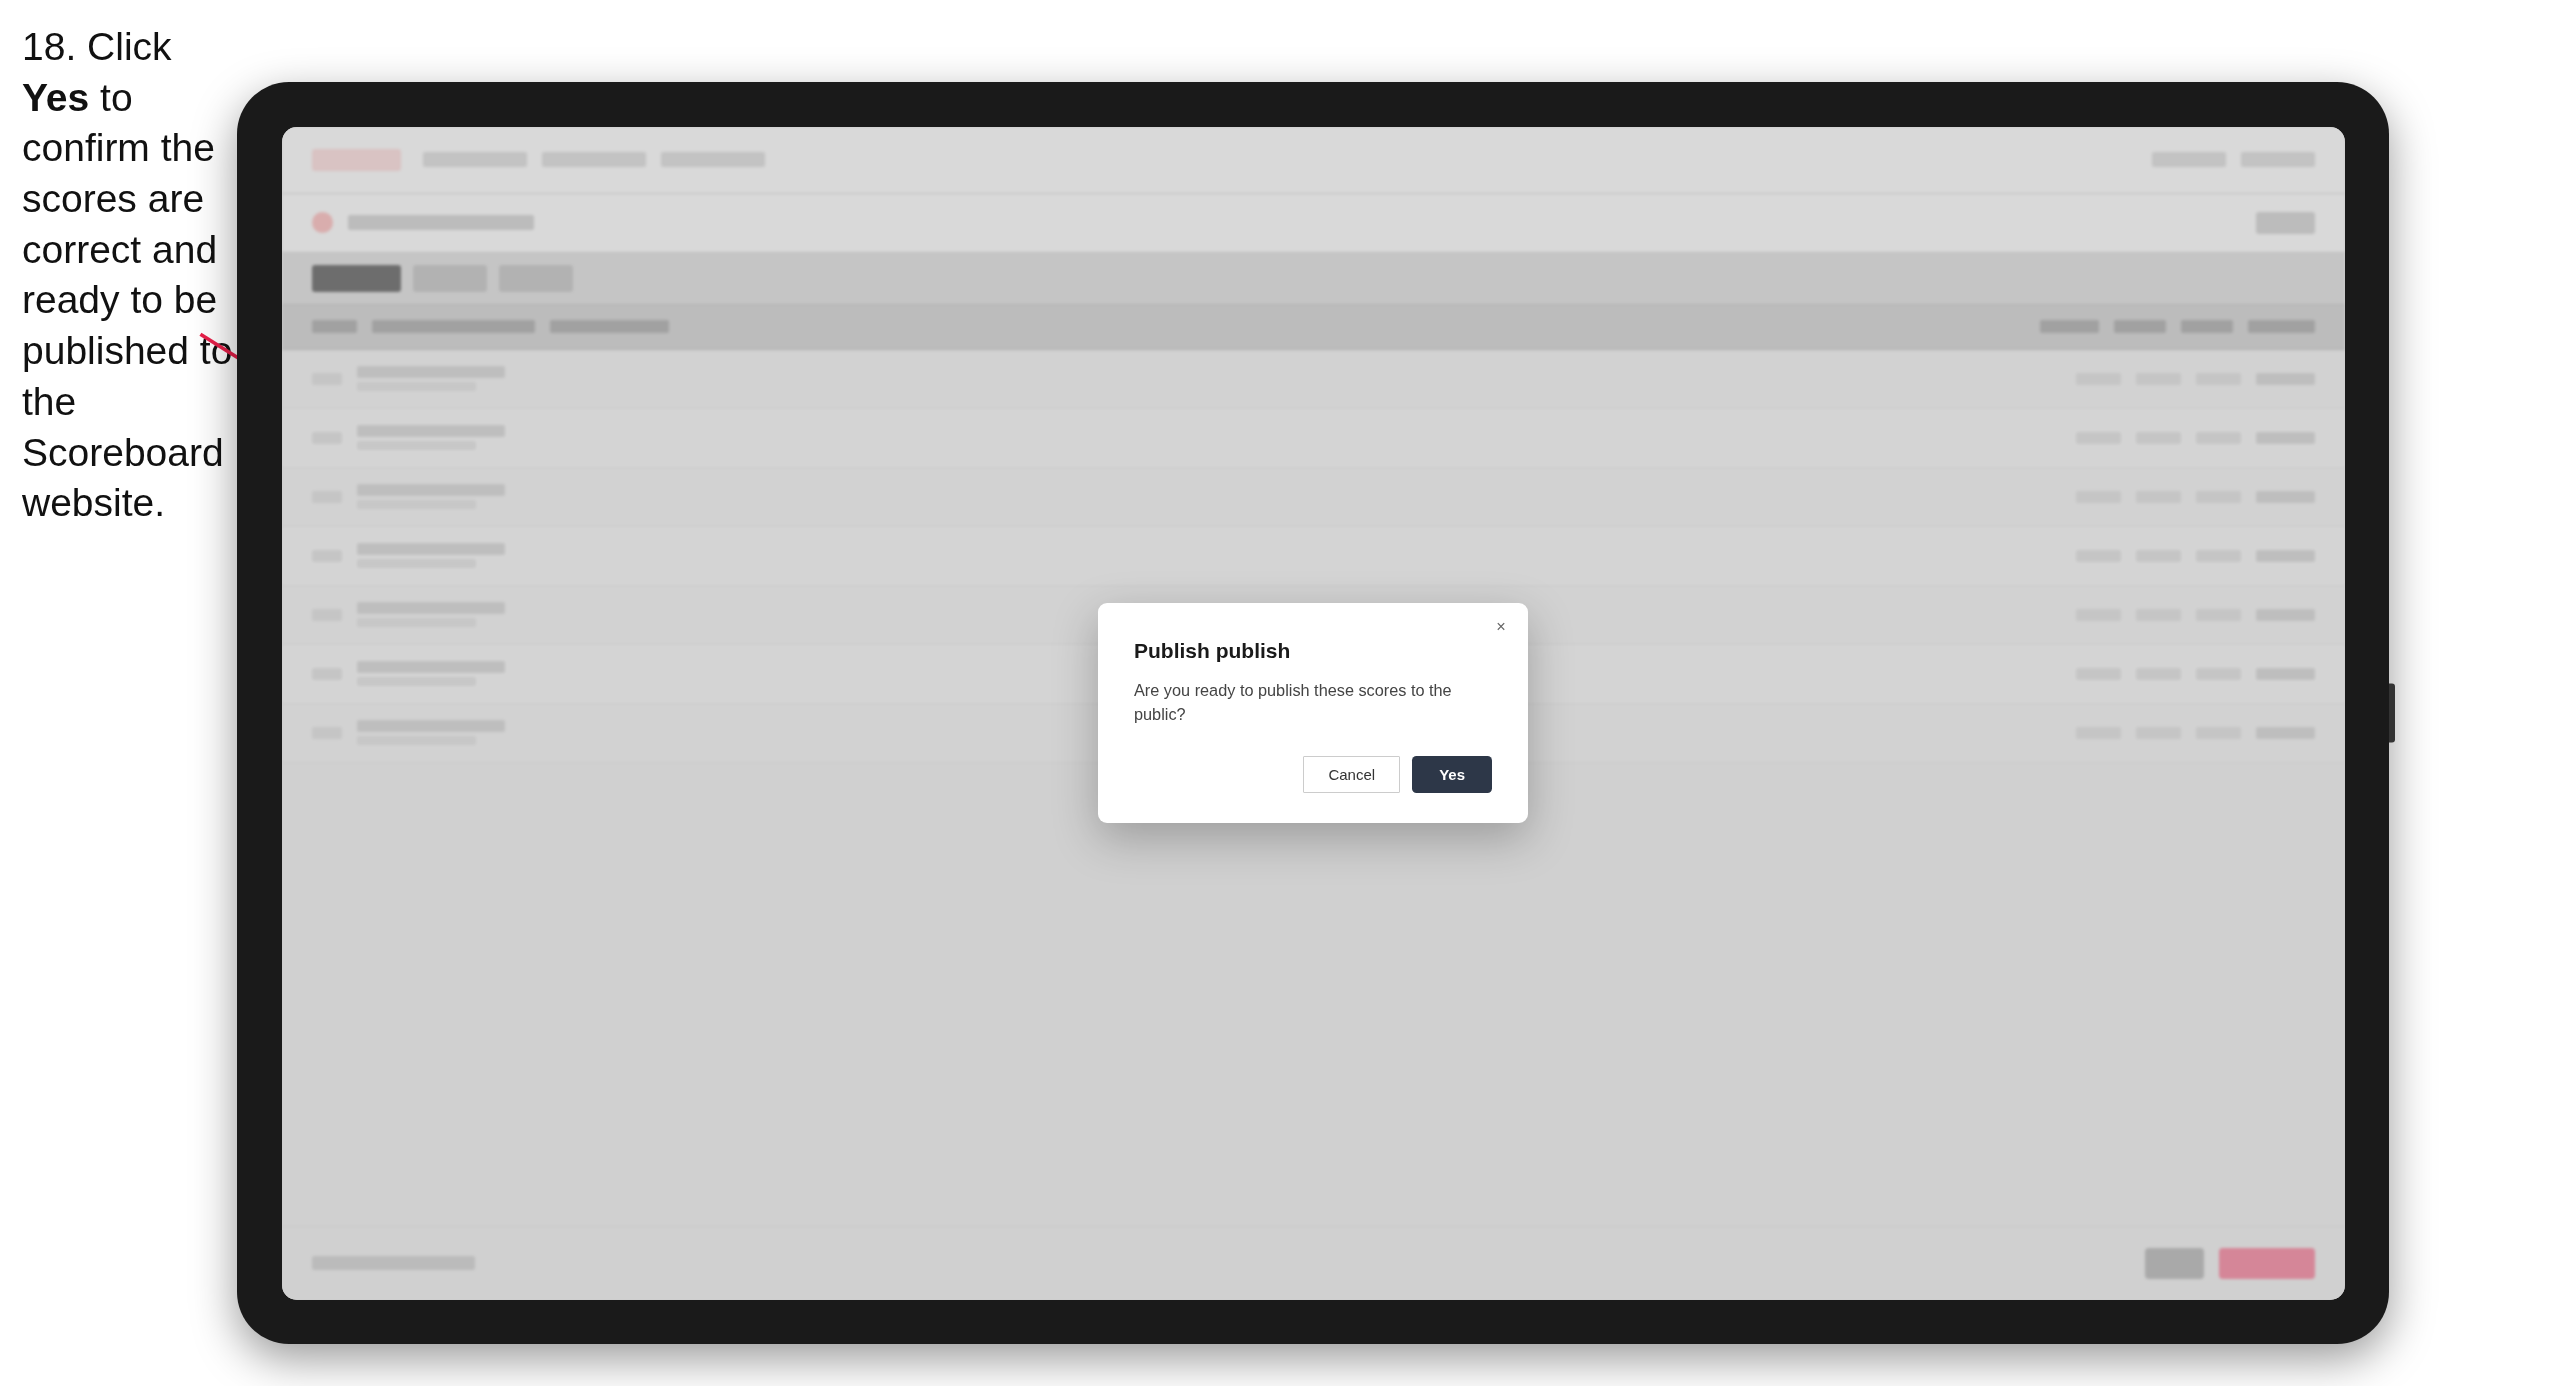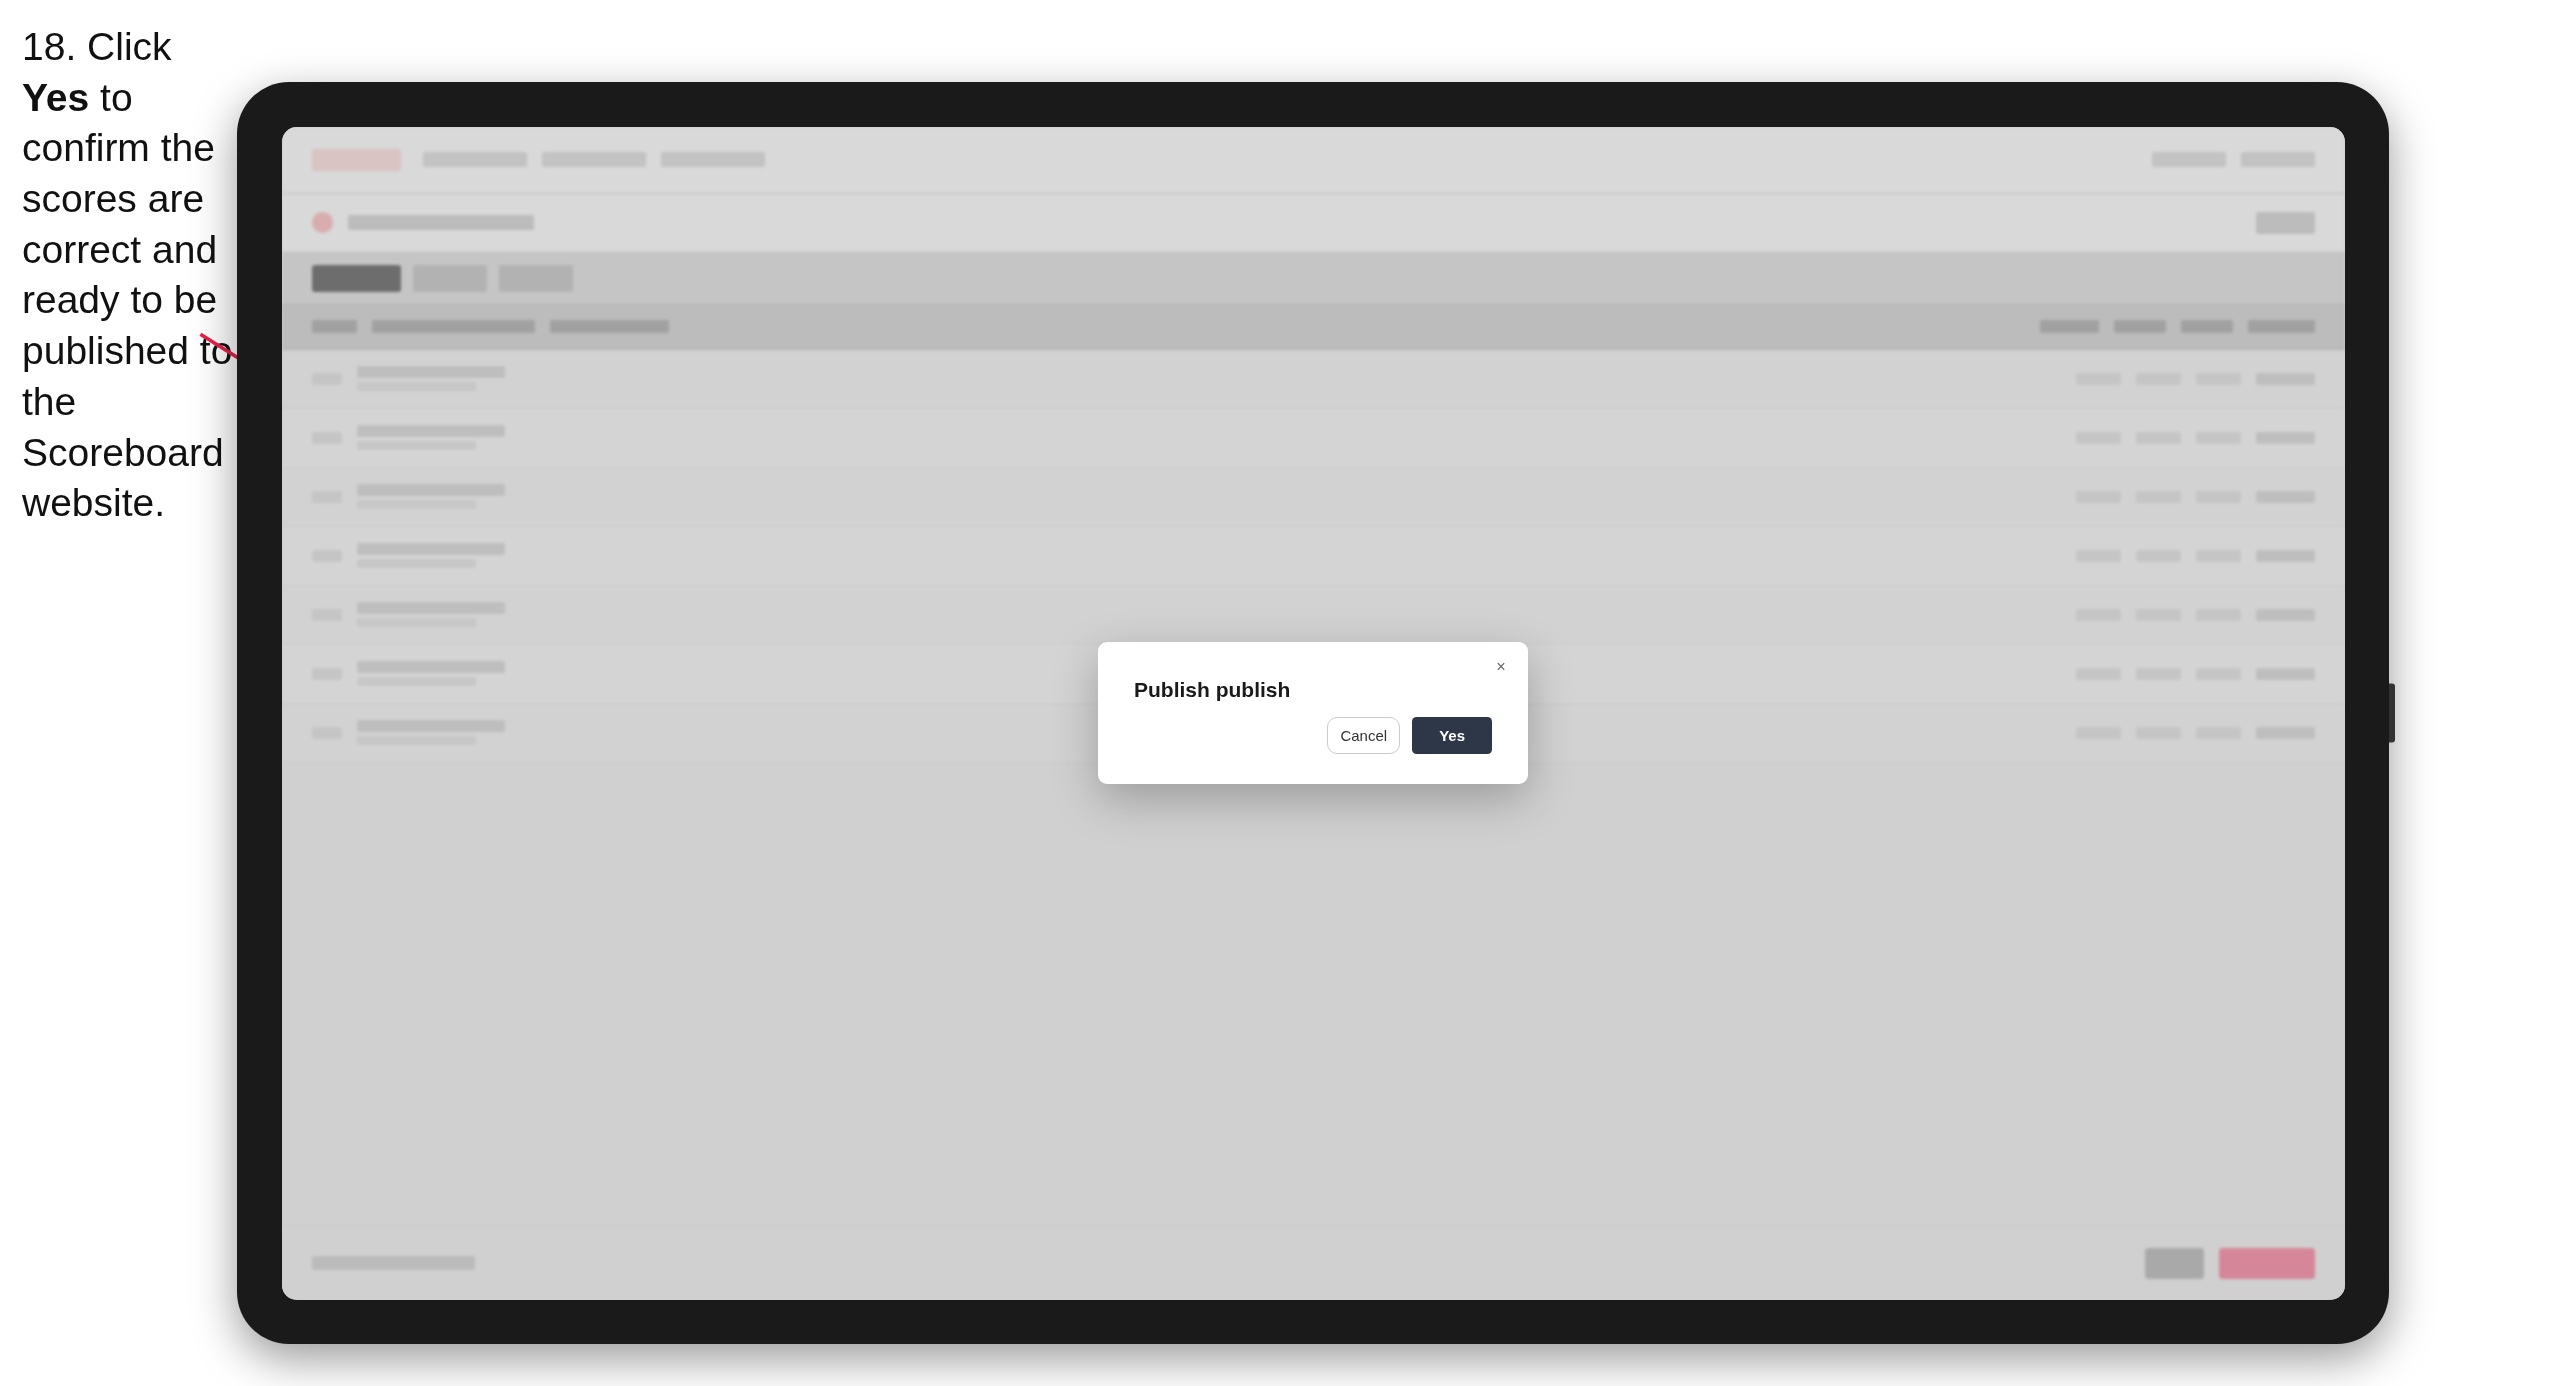--- a/index.html
+++ b/index.html
@@ -352,25 +352,25 @@
       line-height: 1.5;
     }
 
     .modal-actions {
       display: flex;
       justify-content: flex-end;
       gap: 12px;
     }
 
     .btn-cancel {
-      padding: 9px 12px;
+      padding: 9px 24px;
       font-size: 15px;
       background: #ffffff;
       border: 1.1px solid #cccccc;
-      border-radius: 10px;
+      border-radius: 1px;
       color: #333333;
       cursor: pointer;
       font-weight: 500;
     }
 
     .btn-yes {
       padding: 9px 27px;
       font-size: 15px;
       background: #2d3748;
       border: none;
@@ -547,20 +547,21 @@
       </div>
     </div>
 
     <div class="modal-overlay">
       <div class="modal-dialog">
 
         <button class="modal-close">×</button>
 
         <div class="modal-title">Publish publish</div>
 
+        <div class="modal-body">Are you ready to publish these scores to the public?</div>
 
         <div class="modal-actions">
           <button class="btn-cancel">Cancel</button>
           <button class="btn-yes">Yes</button>
         </div>
 
       </div>
     </div>
 
   </div>

